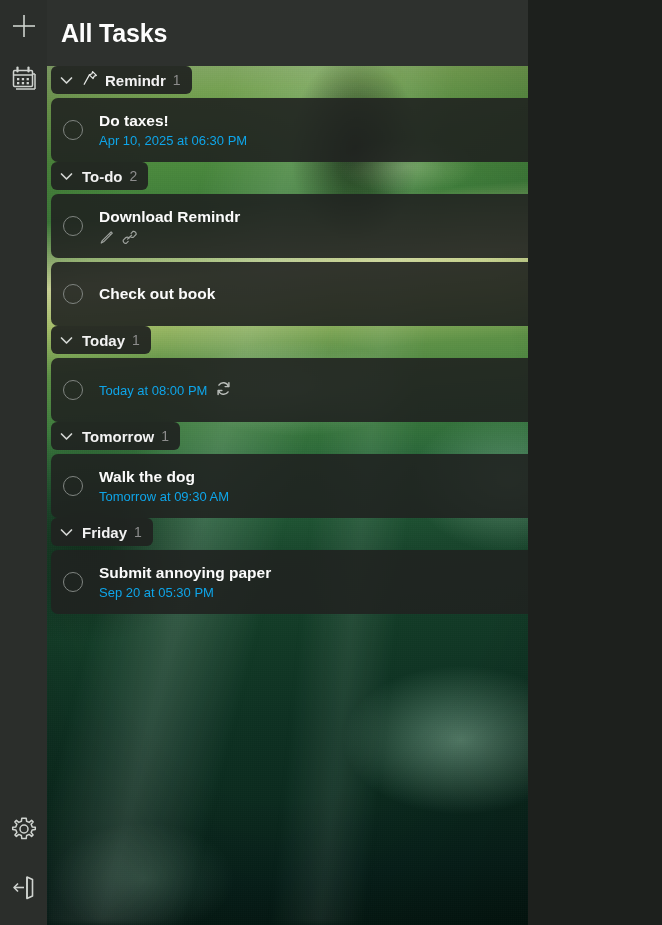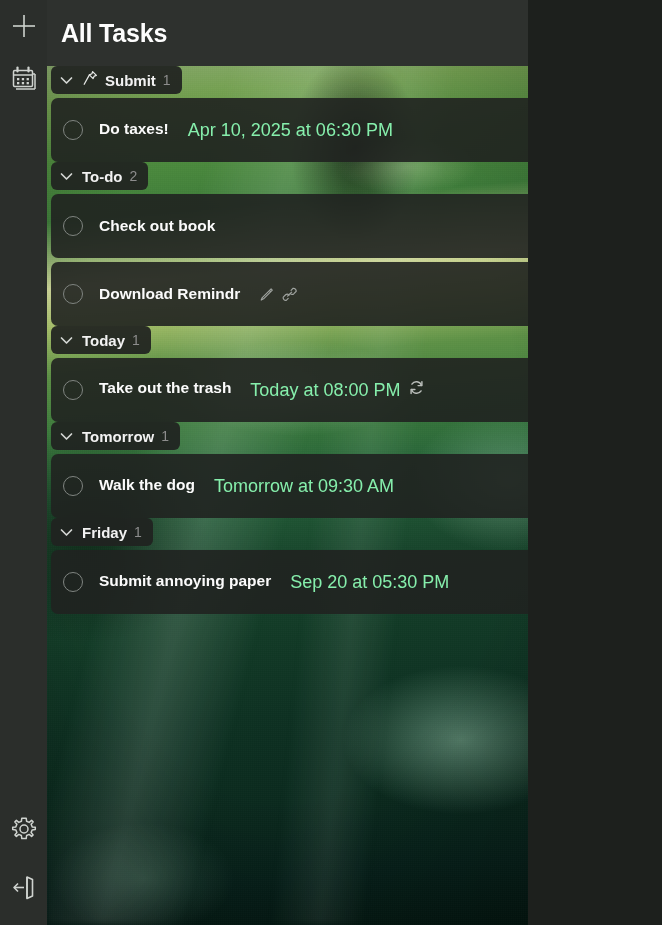--- a/index.html
+++ b/index.html
@@ -180,30 +180,30 @@
     cursor: pointer;
   }
   .checkbox {
     flex: 0 0 20px;
     width: 20px; height: 20px;
     border: 1.6px solid #7f8480;
     border-radius: 50%;
     margin-right: 16px;
     cursor: pointer;
   }
-  .card-body { display: flex; flex-direction: row; gap: 19px; min-width: 0; }
+  .card-body { display: flex; flex-direction: column; gap: 3px; min-width: 0; }
   .task-title {
     font-size: 15.5px;
     font-weight: bold;
     color: #fbfbfb;
     white-space: nowrap;
   }
   .task-sub {
-    font-size: 18px;
-    color: #86efac;
+    font-size: 13px;
+    color: #0ea5e9;
     display: flex;
     align-items: center;
     gap: 8px;
     white-space: nowrap;
   }
   .task-icons { display: flex; align-items: center; gap: 8px; margin-top: 1px; }
   .mini-icon { display: flex; align-items: center; cursor: pointer; }
 </style>
 </head>
 <body>
@@ -309,77 +309,76 @@
         <div class="group"><div class="group-head">
             <span class="chev">
               <svg width="17" height="17" viewBox="0 0 17 17" fill="none" stroke="#d3d6d3" stroke-width="1.7" stroke-linecap="round" stroke-linejoin="round">
                 <polyline points="3.5,6 8.5,11 13.5,6"></polyline>
               </svg>
             </span>
             <span class=""><svg width="16" height="16" viewBox="0 0 16 16" fill="none" stroke="#e6e8e6" stroke-width="1.25" stroke-linejoin="round">
                 <path d="M10.6 1.6 L14.4 5.4 L12.3 6.1 L11.1 8.6 L7.4 4.9 L9.9 3.7 Z"></path>
                 <line x1="7.4" y1="4.9" x2="2.2" y2="14.3" stroke-linecap="round"></line>
               </svg></span>
-            <span class="group-title">Submit</span>
+            <span class="group-title">Remindr</span>
             <span class="group-count">1</span>
           </div><div class="card">
             <div class="checkbox"></div>
             <div class="card-body">
               <div class="task-title">Do taxes!</div>
               <div class="task-sub">
                 <span>Apr 10, 2025 at 06:30 PM</span>
               </div>
             </div>
           </div></div>
         <div class="group"><div class="group-head">
             <span class="chev">
               <svg width="17" height="17" viewBox="0 0 17 17" fill="none" stroke="#d3d6d3" stroke-width="1.7" stroke-linecap="round" stroke-linejoin="round">
                 <polyline points="3.5,6 8.5,11 13.5,6"></polyline>
               </svg>
             </span>
             <span class="group-title">To-do</span>
             <span class="group-count">2</span>
-          </div><div class="card">
-            <div class="checkbox"></div>
-            <div class="card-body">
-              <div class="task-title">Check out book</div>
-            </div>
           </div><div class="card">
             <div class="checkbox"></div>
             <div class="card-body">
               <div class="task-title">Download Remindr</div>
               <div class="task-icons">
                 <span class="mini-icon">
                   <svg width="15" height="15" viewBox="0 0 15 15" fill="none" stroke="#a0a4a0" stroke-width="1.15" stroke-linejoin="round">
                     <path d="M12.1 1.9 L13.3 3.1 L4.6 11.8 L2.2 13.1 L3.3 10.6 Z"></path>
                     <line x1="10.5" y1="3.5" x2="11.8" y2="4.8"></line>
                   </svg>
                 </span>
                 <span class="mini-icon">
                   <svg width="15" height="15" viewBox="0 0 15 15" fill="none" stroke="#a0a4a0" stroke-width="1.2" stroke-linecap="round">
                     <path d="M9.1 3.3 L11 1.4 A2.6 2.6 0 0 1 14.1 4.5 L11.7 6.9 A2.6 2.6 0 0 1 8.3 6.6"></path>
                     <path d="M6.2 11.4 L4.3 13.3 A2.6 2.6 0 0 1 1.2 10.2 L3.6 7.8 A2.6 2.6 0 0 1 7 8.1"></path>
                     <line x1="5.6" y1="9.2" x2="9.6" y2="5.2"></line>
                   </svg>
                 </span>
               </div>
             </div>
+          </div><div class="card">
+            <div class="checkbox"></div>
+            <div class="card-body">
+              <div class="task-title">Check out book</div>
+            </div>
           </div></div>
         <div class="group"><div class="group-head">
             <span class="chev">
               <svg width="17" height="17" viewBox="0 0 17 17" fill="none" stroke="#d3d6d3" stroke-width="1.7" stroke-linecap="round" stroke-linejoin="round">
                 <polyline points="3.5,6 8.5,11 13.5,6"></polyline>
               </svg>
             </span>
             <span class="group-title">Today</span>
             <span class="group-count">1</span>
           </div><div class="card">
             <div class="checkbox"></div>
             <div class="card-body">
-              <div class="task-title">Take out the trash</div>
               <div class="task-sub">
                 <span>Today at 08:00 PM</span>
                 <span class=""><svg width="17" height="17" viewBox="0 0 17 17" fill="none" stroke="#b9bdb9" stroke-width="1.45" stroke-linecap="round">
                     <path d="M13.4 6.4 A5.3 5.3 0 0 0 3.9 5.1"></path>
                     <path d="M3.6 10.6 A5.3 5.3 0 0 0 13.1 11.9"></path>
                     <polyline points="13.9,2.6 13.9,6.6 10.1,6.6" stroke-linejoin="round"></polyline>
                     <polyline points="3.1,14.4 3.1,10.4 6.9,10.4" stroke-linejoin="round"></polyline>
                   </svg></span>
               </div>
             </div>

